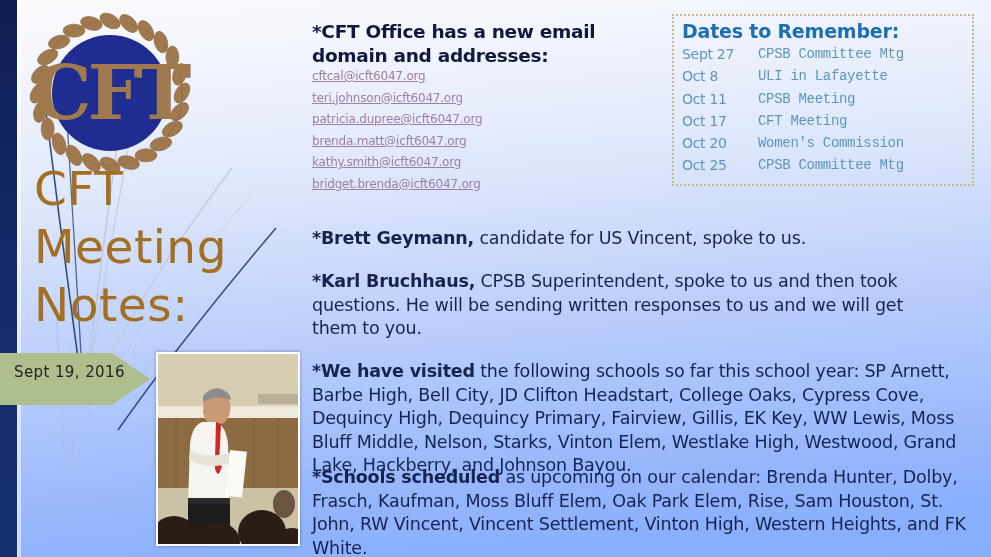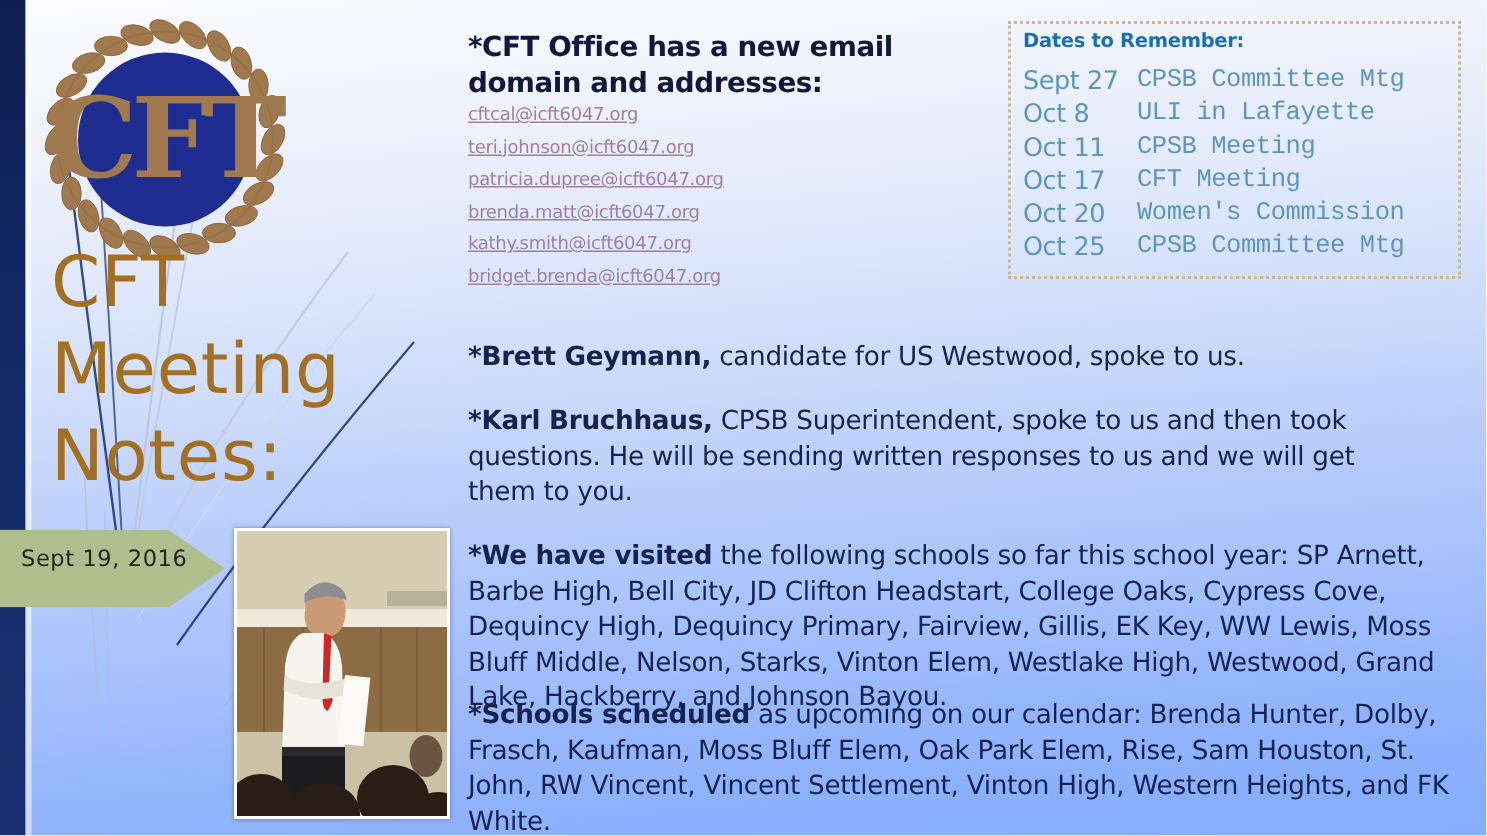--- a/index.html
+++ b/index.html
@@ -153,33 +153,33 @@
     position: absolute;
     left: 672px; top: 14px;
     width: 302px; height: 172px;
     border: 2px dotted #C9B98E;
     box-sizing: border-box;
   }
   .dates-title {
     position: absolute;
     left: 682px; top: 20px;
     font-weight: 700;
-    font-size: 13px;
+    font-size: 19px;
     color: #1B6FB2;
     font-family: "DejaVu Sans", sans-serif;
     letter-spacing: -0.2px;
   }
   .dates-rows {
     position: absolute;
     left: 682px; top: 43px;
     width: 288px;
   }
   .dates-row {
     display: flex;
-    font-size: 17px;
+    font-size: 14px;
     line-height: 22.3px;
     color: #5C95BD;
     font-family: "DejaVu Sans", sans-serif;
     letter-spacing: -0.3px;
     white-space: nowrap;
   }
   .dates-when { width: 76px; flex: 0 0 76px; }
   .dates-what { flex: 1 1 auto; font-family: Liberation Mono, monospace; }
 
   
@@ -378,21 +378,21 @@
 
     <div class="email-list">
       <a class="email-link" href="#">cftcal@icft6047.org</a>
       <a class="email-link" href="#">teri.johnson@icft6047.org</a>
       <a class="email-link" href="#">patricia.dupree@icft6047.org</a>
       <a class="email-link" href="#">brenda.matt@icft6047.org</a>
       <a class="email-link" href="#">kathy.smith@icft6047.org</a>
       <a class="email-link" href="#">bridget.brenda@icft6047.org</a>
     </div>
 
-    <div class="para" id="p-brett"><b>*Brett Geymann,</b><span> candidate for US Westwood, spoke to us.</span></div>
+    <div class="para" id="p-brett"><b>*Brett Geymann,</b><span> candidate for US Vincent, spoke to us.</span></div>
 
     <div class="para" id="p-karl"><b>*Karl Bruchhaus,</b><span> CPSB Superintendent, spoke to us and then took questions.  He will be sending written responses to us and we will get them to you.</span></div>
 
     <div class="para" id="p-visited"><b>*We have visited</b><span> the following schools so far this school year:  SP Arnett, Barbe High, Bell City, JD Clifton Headstart, College Oaks, Cypress Cove, Dequincy High, Dequincy Primary, Fairview, Gillis, EK Key, WW Lewis, Moss Bluff Middle, Nelson, Starks, Vinton Elem, Westlake High, Westwood, Grand Lake, Hackberry, and Johnson Bayou.</span></div>
 
     <div class="para" id="p-sched"><b>*Schools scheduled</b><span> as upcoming on our calendar:  Brenda Hunter, Dolby, Frasch, Kaufman, Moss Bluff Elem, Oak Park Elem, Rise, Sam Houston, St. John, RW Vincent, Vincent Settlement, Vinton High, Western Heights, and FK White.</span></div>
 
   </div>
 
 </div>

